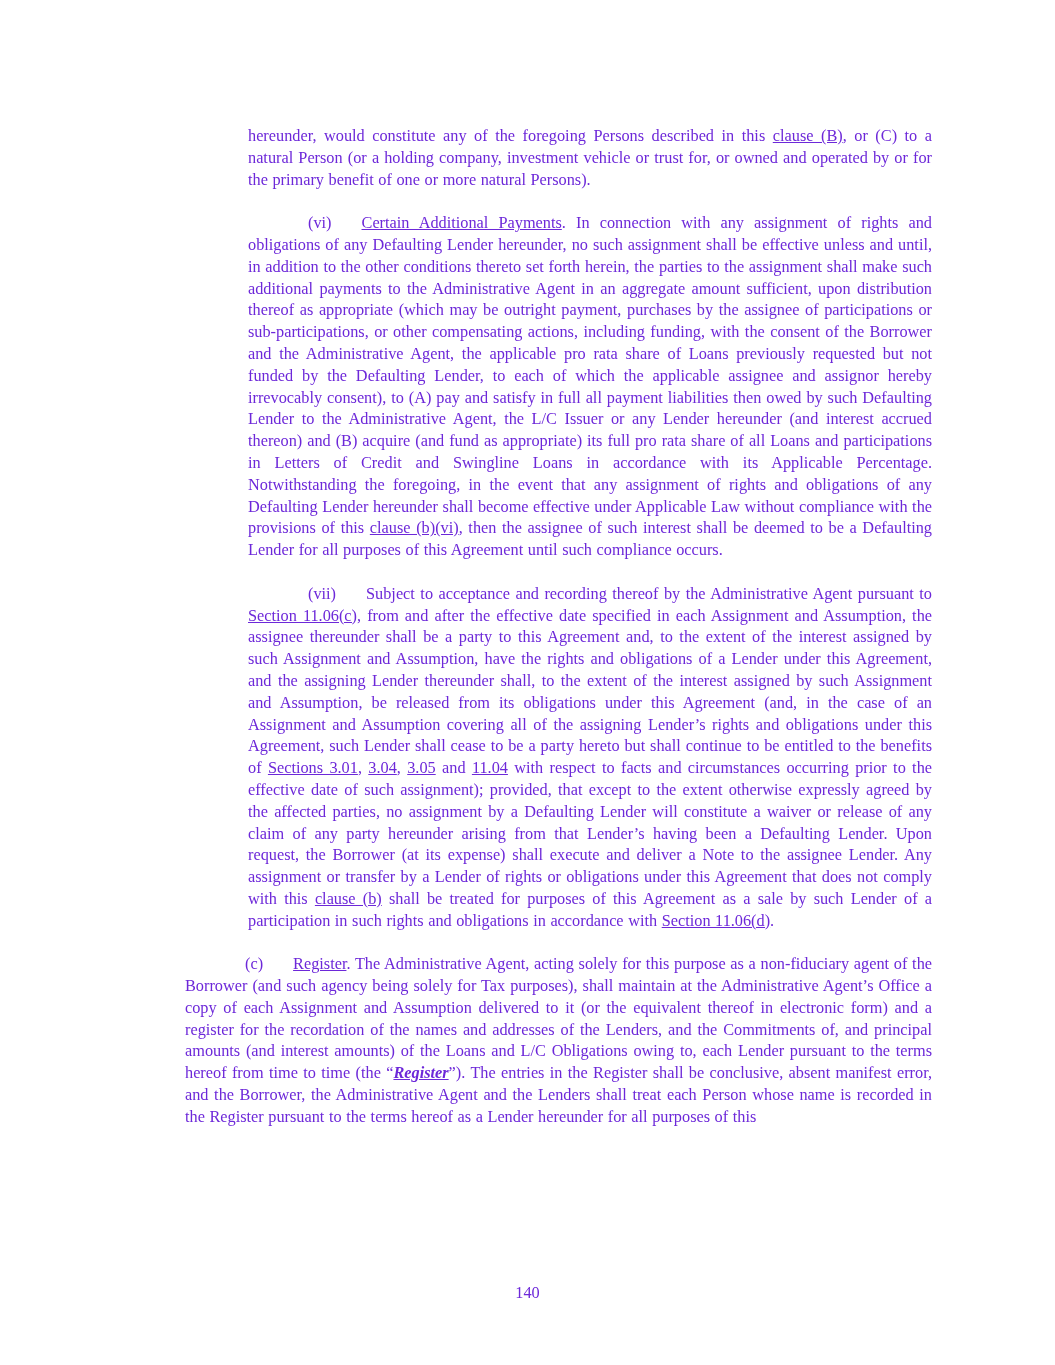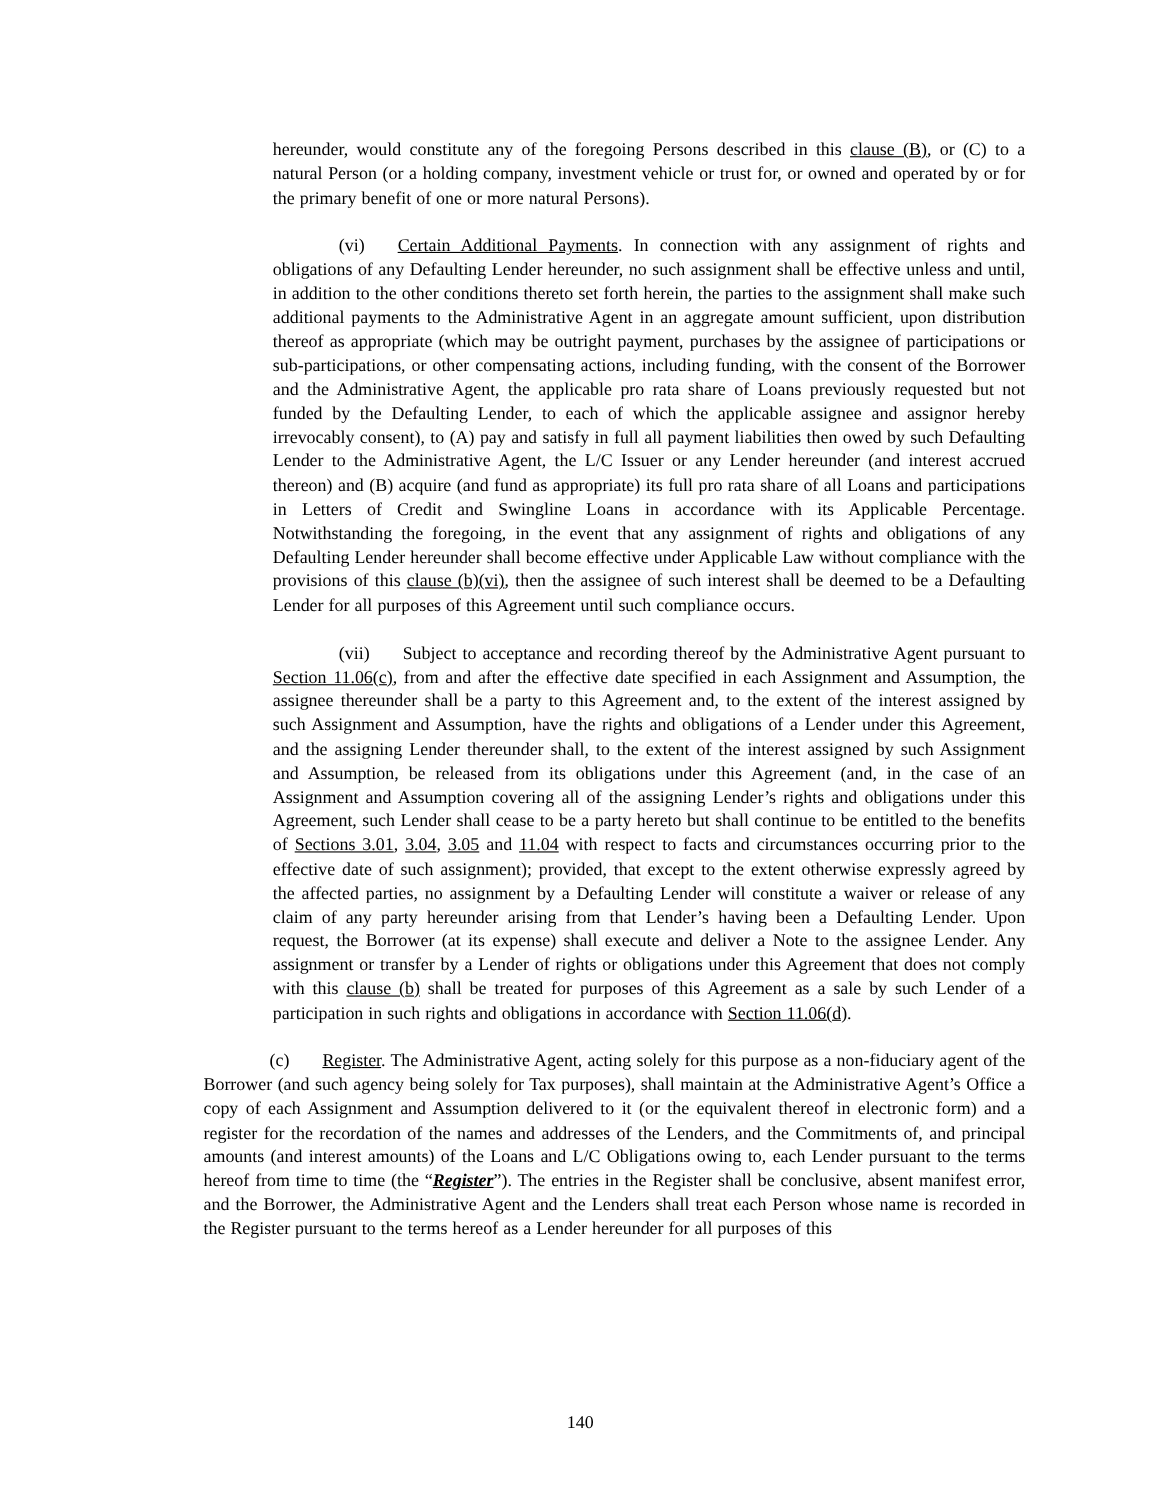--- a/index.html
+++ b/index.html
@@ -2,21 +2,21 @@
 <html><head>
 <meta charset="utf-8">
 <style>
   * { margin: 0; padding: 0; box-sizing: border-box; }
   html, body { background: #ffffff; }
   .page {
     position: relative;
     width: 1055px;
     height: 1365px;
     background: #ffffff;
-    color: #000000;
+    color: #6d28d9;
     font-family: "Liberation Serif", "DejaVu Serif", serif;
     overflow: hidden;
   }
   .content {
     position: absolute;
     left: 185px;
     top: 125px;
     width: 747px;
   }
   p.para {

